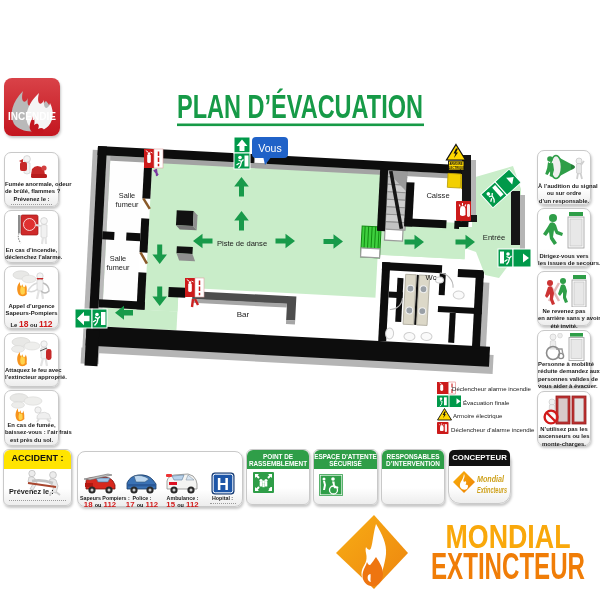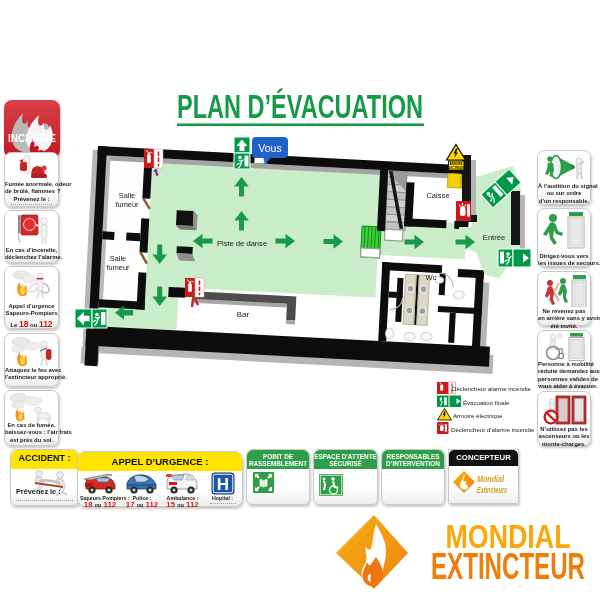--- a/index.html
+++ b/index.html
@@ -13,21 +13,21 @@
 background:#2f9e48;border-radius:6px 6px 0 0;white-space:nowrap;}
 </style></head>
 <body>
 <div id="page">
 
 <svg style="position:absolute;left:150px;top:86px" width="300" height="46" viewBox="0 0 300 46">
 <text x="150" y="32" text-anchor="middle" font-family="Liberation Sans,sans-serif" font-weight="bold" font-size="34" fill="#169a47" textLength="246" lengthAdjust="spacingAndGlyphs">PLAN D’ÉVACUATION</text>
 <rect x="27" y="37.5" width="247" height="2.6" fill="#169a47"></rect>
 </svg>
 
-<div style="position:absolute;left:4px;top:100px;width:56px;height:58px;border-radius:8px;
+<div style="position:absolute;left:4px;top:78px;width:56px;height:58px;border-radius:8px;
 background:linear-gradient(180deg,#d94248,#c3161f);overflow:hidden;box-shadow:1px 2px 2.5px rgba(0,0,0,.22)">
 <svg width="56" height="58" viewBox="0 0 56 58">
 <path d="M10 46 C5 36 8 24 19 13 C16 24 21 27 24 20 C22 30 28 30 30 24 C32 33 26 39 33 41 C41 39 35 28 42 23 C49 30 50 41 44 48 C37 55 17 56 10 46 Z" fill="#b9b9b9"></path>
 <path d="M25 48 C19 39 24 25 35 15 C32 26 37 29 40 22 C39 33 45 31 46 25 C51 35 49 45 42 50 C35 55 28 52 25 48 Z" fill="#f5f5f5"></path>
 <path d="M30 34 C28 39 32 42 30 47 C34 44 36 47 34 51 C39 48 42 52 38 55 C30 58 24 53 26 46 C27.5 41 29 40 30 34 Z" fill="#c3161f"></path>
 <text x="28" y="42" text-anchor="middle" font-size="10" font-weight="bold" fill="#fff" textLength="48" lengthAdjust="spacingAndGlyphs">INCENDIE</text>
 </svg></div>
 
 <div class="b" style="left:4px;top:152px;width:55px;height:55px">
 <svg style="position:absolute;left:10px;top:2px" width="36" height="26" viewBox="0 0 36 26">
@@ -167,37 +167,36 @@
 <rect x="32" y="3" width="10" height="24" fill="#e3e3e3" stroke="#9f2f2f" stroke-width=".8"></rect>
 <circle cx="10" cy="7" r="3" fill="#efefef" stroke="#c4c4c4" stroke-width=".6"></circle>
 <path d="M7.5 10 Q10 9 12.5 10 L13 19 L7 19 Z" fill="#ededed" stroke="#c9c9c9" stroke-width=".6"></path>
 <circle cx="9" cy="22" r="7" fill="#fff" opacity=".55"></circle>
 <circle cx="9" cy="22" r="6.4" fill="none" stroke="#d11a1a" stroke-width="2.4"></circle>
 <path d="M4.4 17.5 L13.6 26.5" stroke="#d11a1a" stroke-width="2.4"></path>
 </svg>
 <p style="top:34px">N’utilisez pas les<br>ascenseurs ou les<br>monte-charges.</p>
 </div>
 
-<div class="b" style="left:10px;top:449px;width:69px;height:57px;border-radius:6px">
+<div class="b" style="left:3px;top:449px;width:69px;height:57px;border-radius:6px">
 <div class="hdr" style="height:16px;background:#ffe400;color:#111;font-size:9px;padding-top:3px">ACCIDENT :</div>
 <svg style="position:absolute;left:16px;top:20px" width="46" height="26" viewBox="0 0 46 26">
 <circle cx="12" cy="3.5" r="3.2" fill="#ececec" stroke="#b9b9b9" stroke-width=".7"></circle>
 <path d="M9 7 Q12 6 14.5 8 L17 13 L13 20 L10 19 L13 14 L8 12 Z" fill="#e8e8e8" stroke="#bbbbbb" stroke-width=".7"></path>
 <circle cx="33" cy="5" r="3.4" fill="#ececec" stroke="#b9b9b9" stroke-width=".7"></circle>
 <path d="M30 9 Q33 8 36 10 L38 16 L36 23 L32 22 L34 16 L29 13 Z" fill="#e8e8e8" stroke="#bbbbbb" stroke-width=".7"></path>
 <path d="M8 13 L36 17" stroke="#a8462e" stroke-width="2.2"></path>
 <path d="M12 11 Q22 9 33 13" stroke="#c2c2c2" stroke-width="2.6" fill="none"></path>
 <path d="M36 22 l4 3 M31 22 l-1 4" stroke="#cccccc" stroke-width="1.9"></path>
 </svg>
 <p style="top:37px;text-align:left;left:5px;font-size:7.3px">Prévenez le :</p>
 <div class="dot" style="left:5px;right:5px;top:50px"></div>
 </div>
 
 <div class="b" style="left:77px;top:451px;width:166px;height:56px;border-radius:8px">
-<div class="hdr" style="height:15px;background:#ffe400;color:#111;font-size:9.5px;padding-top:4px;border-radius:7px 7px 0 0">APPEL D’URGENCE :</div>
 
 <svg style="position:absolute;left:4px;top:20px" width="38" height="24" viewBox="0 0 38 24">
 <path d="M4 10 Q4 6 9 6 L20 5 Q28 5 31 9 L33 13 L33 17 L4 17 Z" fill="#d8281e" stroke="#7a120c" stroke-width=".8"></path>
 <path d="M14 6 L28 6 L26 10 L16 10 Z" fill="#9fc4e8" stroke="#4a6a8a" stroke-width=".6"></path>
 <path d="M2 7 L26 2 L30 3 L8 8 Z" fill="#c0c0c0" stroke="#666" stroke-width=".6"></path>
 <rect x="3" y="11" width="8" height="4" fill="#b31711"></rect>
 <circle cx="10" cy="18" r="3.6" fill="#2a2a2a"></circle>
         <circle cx="10" cy="18" r="1.5" fill="#cfcfcf"></circle>
 <circle cx="27" cy="18" r="3.6" fill="#2a2a2a"></circle>
         <circle cx="27" cy="18" r="1.5" fill="#cfcfcf"></circle>
@@ -267,21 +266,21 @@
 <circle cx="14" cy="5" r="1.8" fill="#fff"></circle>
 <path d="M13 7.5 l2.5 0 .5 5 3 0 .5 1.8 -4.5 0 Z" fill="#fff"></path>
 <circle cx="14.5" cy="16" r="4" fill="none" stroke="#fff" stroke-width="1.3"></circle>
 </svg>
     </div>
 
 <div class="b" style="left:381px;top:449px;width:64px;height:56px;border-radius:6px">
 <div class="hdr" style="height:16px;font-size:6.4px;padding-top:2.5px;line-height:1.12">RESPONSABLES<br>D’INTERVENTION</div>
 </div>
 
-<div class="b" style="left:448px;top:449px;width:71px;height:55px;border-radius:1px">
+<div class="b" style="left:448px;top:449px;width:63px;height:55px;border-radius:12px">
 <div class="hdr" style="height:13px;background:#111;font-size:7.8px;padding-top:3px;border-radius:5px 5px 0 0">CONCEPTEUR</div>
 <svg style="position:absolute;left:3px;top:19px" width="57" height="33" viewBox="0 0 57 33">
 <defs>
           <linearGradient id="lgd" x1="0" y1="0" x2="1" y2="1">
 <stop offset="0" stop-color="#f9b20a"></stop>
             <stop offset="1" stop-color="#ee8006"></stop>
           </linearGradient>
         </defs>
 <path d="M12 2 L23 13 L12 24 L1 13 Z" fill="url(#lgd)"></path>
 <path d="M12 5 C14 9 10 10 12 13 C14 11 15 13 13.5 16 C16 15 17 17 15 20 C11 22 7 19 8 15 C8.7 12 11 11 12 5 Z" fill="#fff"></path>

